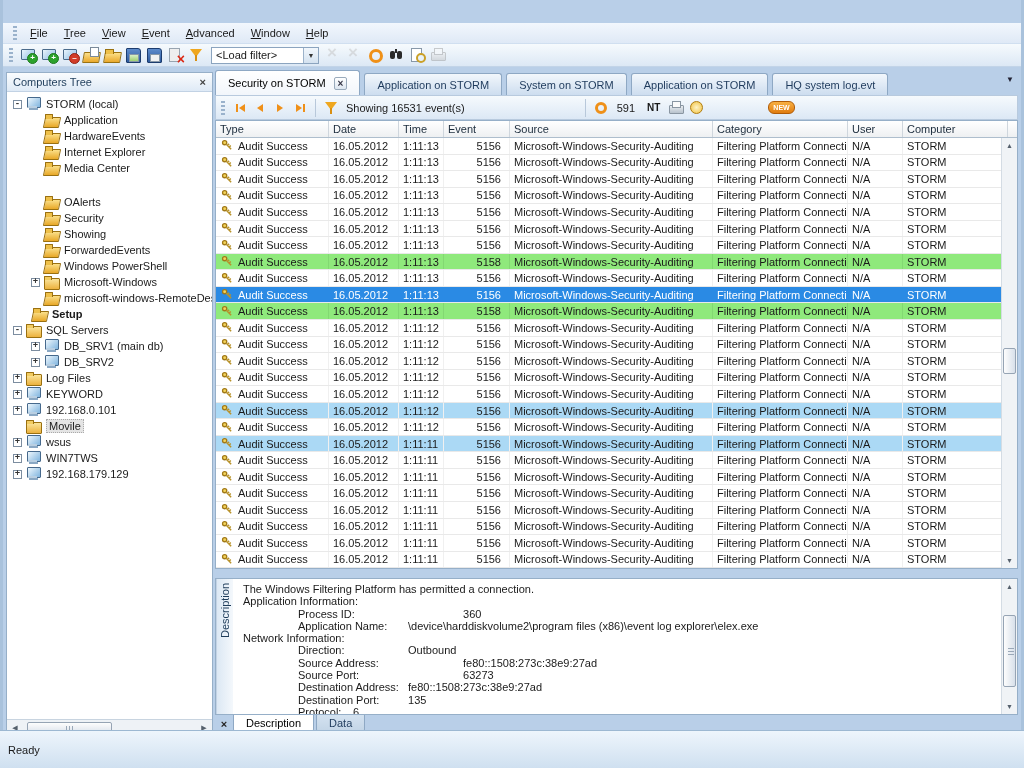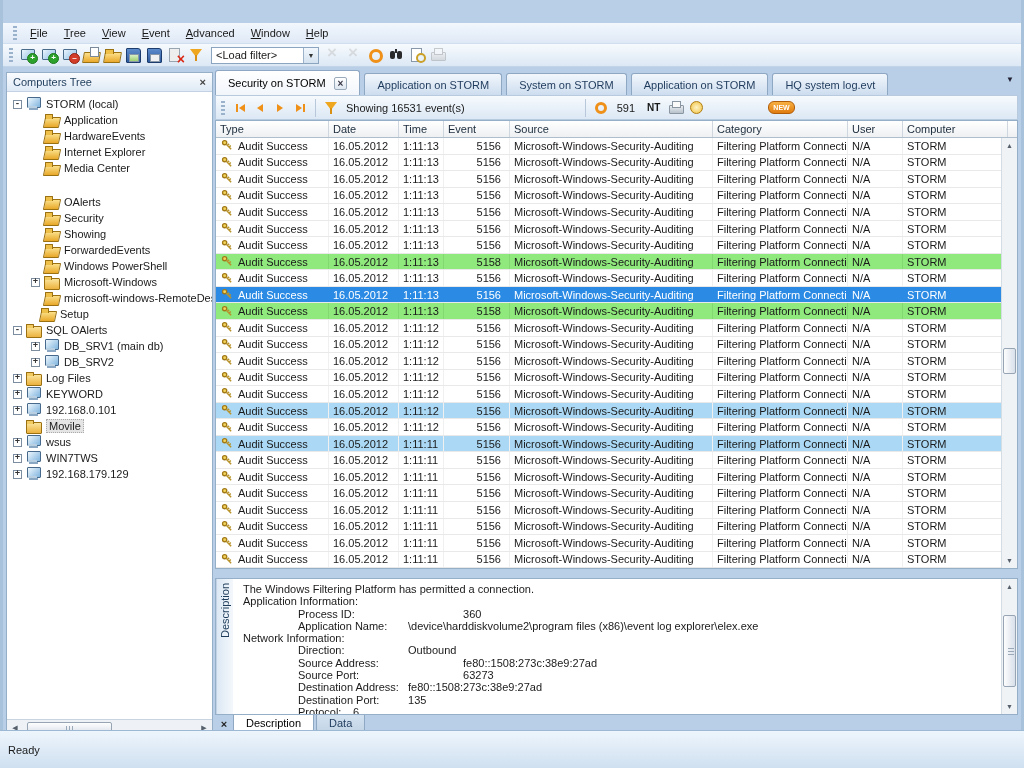--- a/index.html
+++ b/index.html
@@ -312,29 +312,29 @@
         <div class="titem" style="padding-left: 24px;">
           <span class="expander on">+</span>
           <span class="ti i-folder-closed"></span>
           <span class="tlabel">Microsoft-Windows</span>
         </div>
         <div class="titem" style="padding-left: 24px;">
           <span class="expander"></span>
           <span class="ti i-folder-open"></span>
           <span class="tlabel">microsoft-windows-RemoteDesktop</span>
         </div>
-        <div class="titem" style="padding-left: 20px;">
+        <div class="titem" style="padding-left: 12px; font-weight: bold;">
           <span class="expander"></span>
           <span class="ti i-folder-open"></span>
           <span class="tlabel">Setup</span>
         </div>
         <div class="titem" style="padding-left: 6px;">
           <span class="expander on">-</span>
           <span class="ti i-folder-closed"></span>
-          <span class="tlabel">SQL OAlerts</span>
+          <span class="tlabel">SQL Servers</span>
         </div>
         <div class="titem" style="padding-left: 24px;">
           <span class="expander on">+</span>
           <span class="ti i-computer"></span>
           <span class="tlabel">DB_SRV1 (main db)</span>
         </div>
         <div class="titem" style="padding-left: 24px;">
           <span class="expander on">+</span>
           <span class="ti i-computer"></span>
           <span class="tlabel">DB_SRV2</span>

